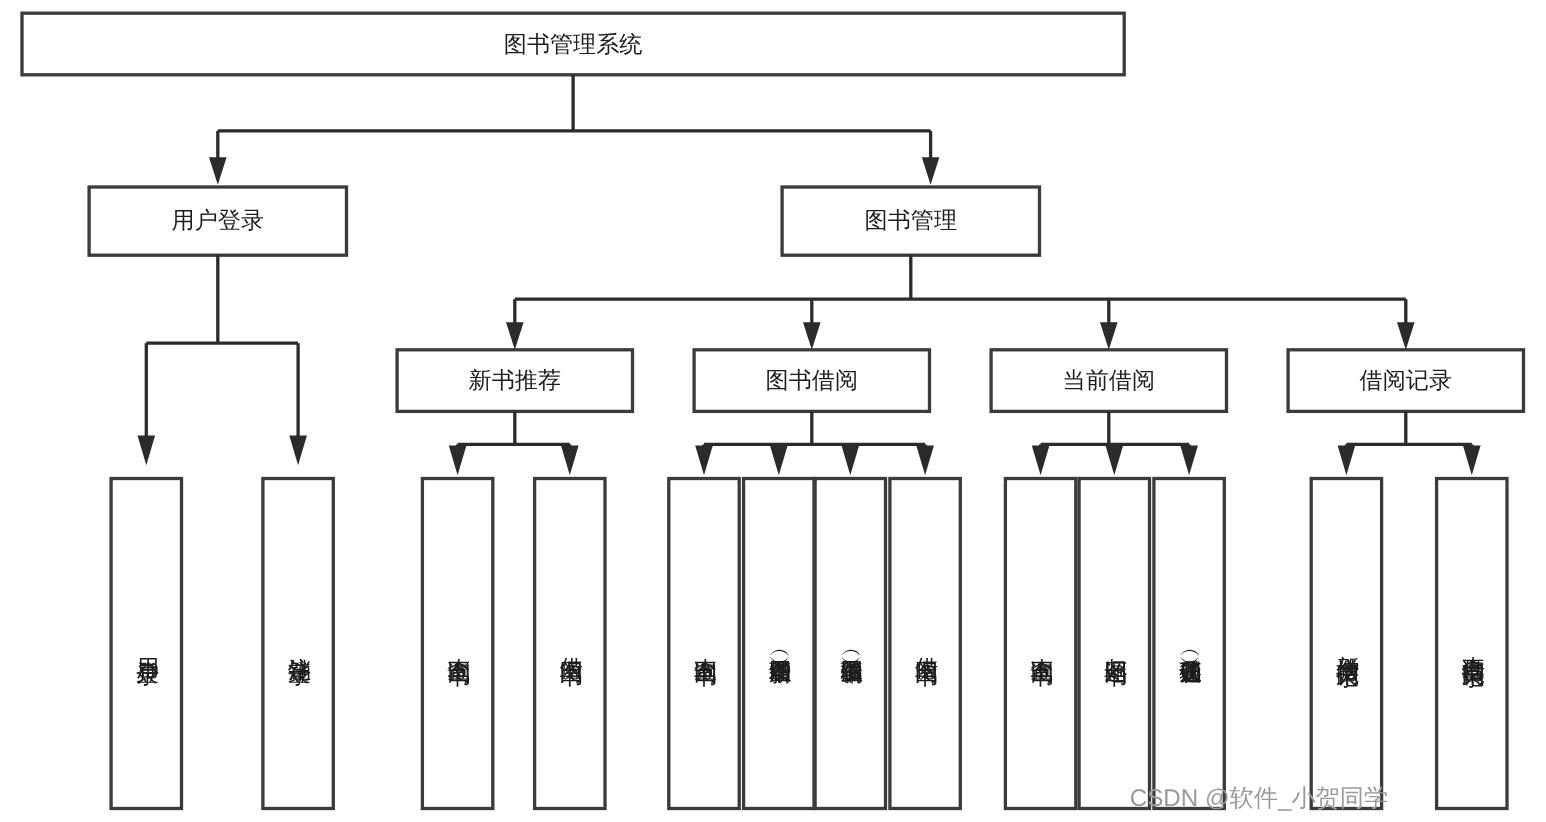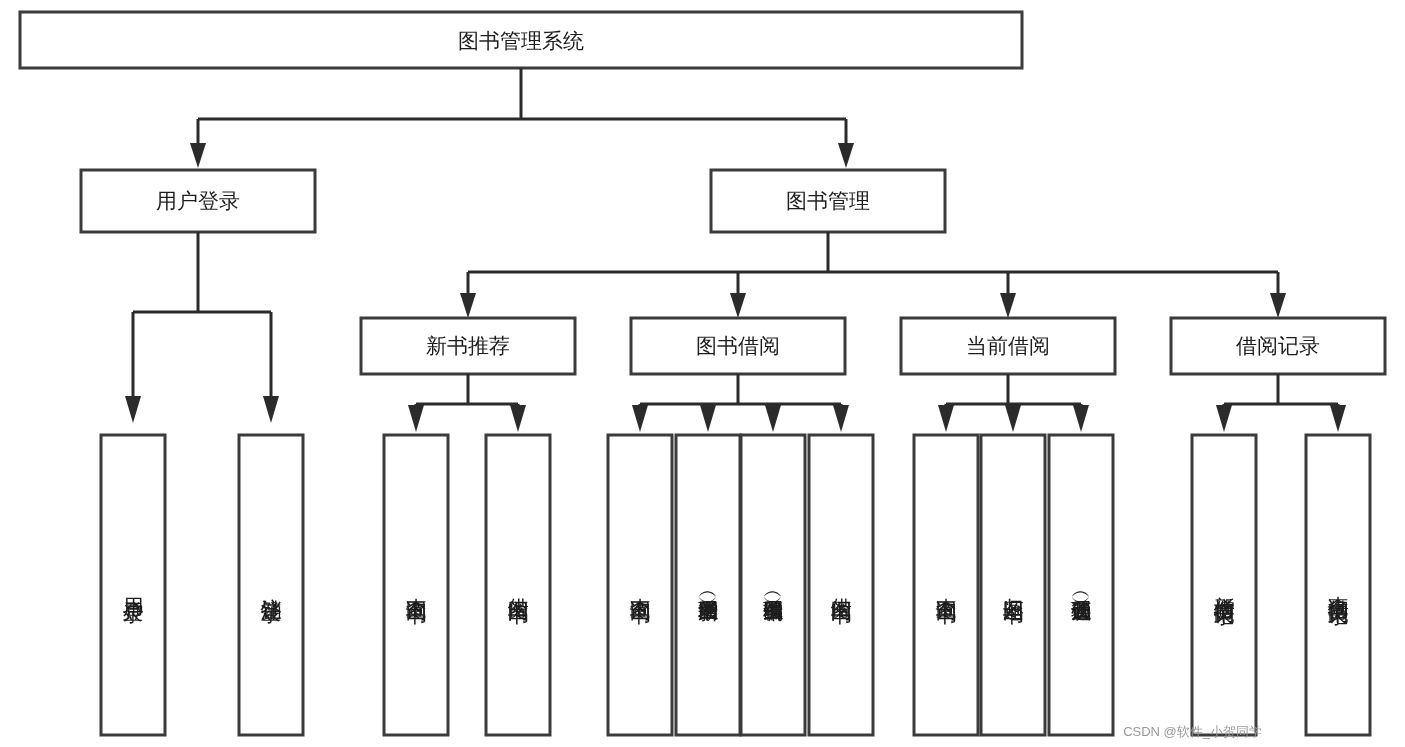--- a/index.html
+++ b/index.html
@@ -71,21 +71,21 @@
   }
   .leaf-text.tight {
     letter-spacing: 0px;
     font-size: 20px;
   }
   .watermark {
     position: absolute;
     right: 10px;
     bottom: 6px;
     font-family: "Liberation Sans", "DejaVu Sans", sans-serif;
-    font-size: 13px;
+    font-size: 22px;
     color: #9a9a9a;
     white-space: nowrap;
     user-select: none;
   }
 </style>
 </head>
 <body>
 
 <div id="diagram-root">
 

